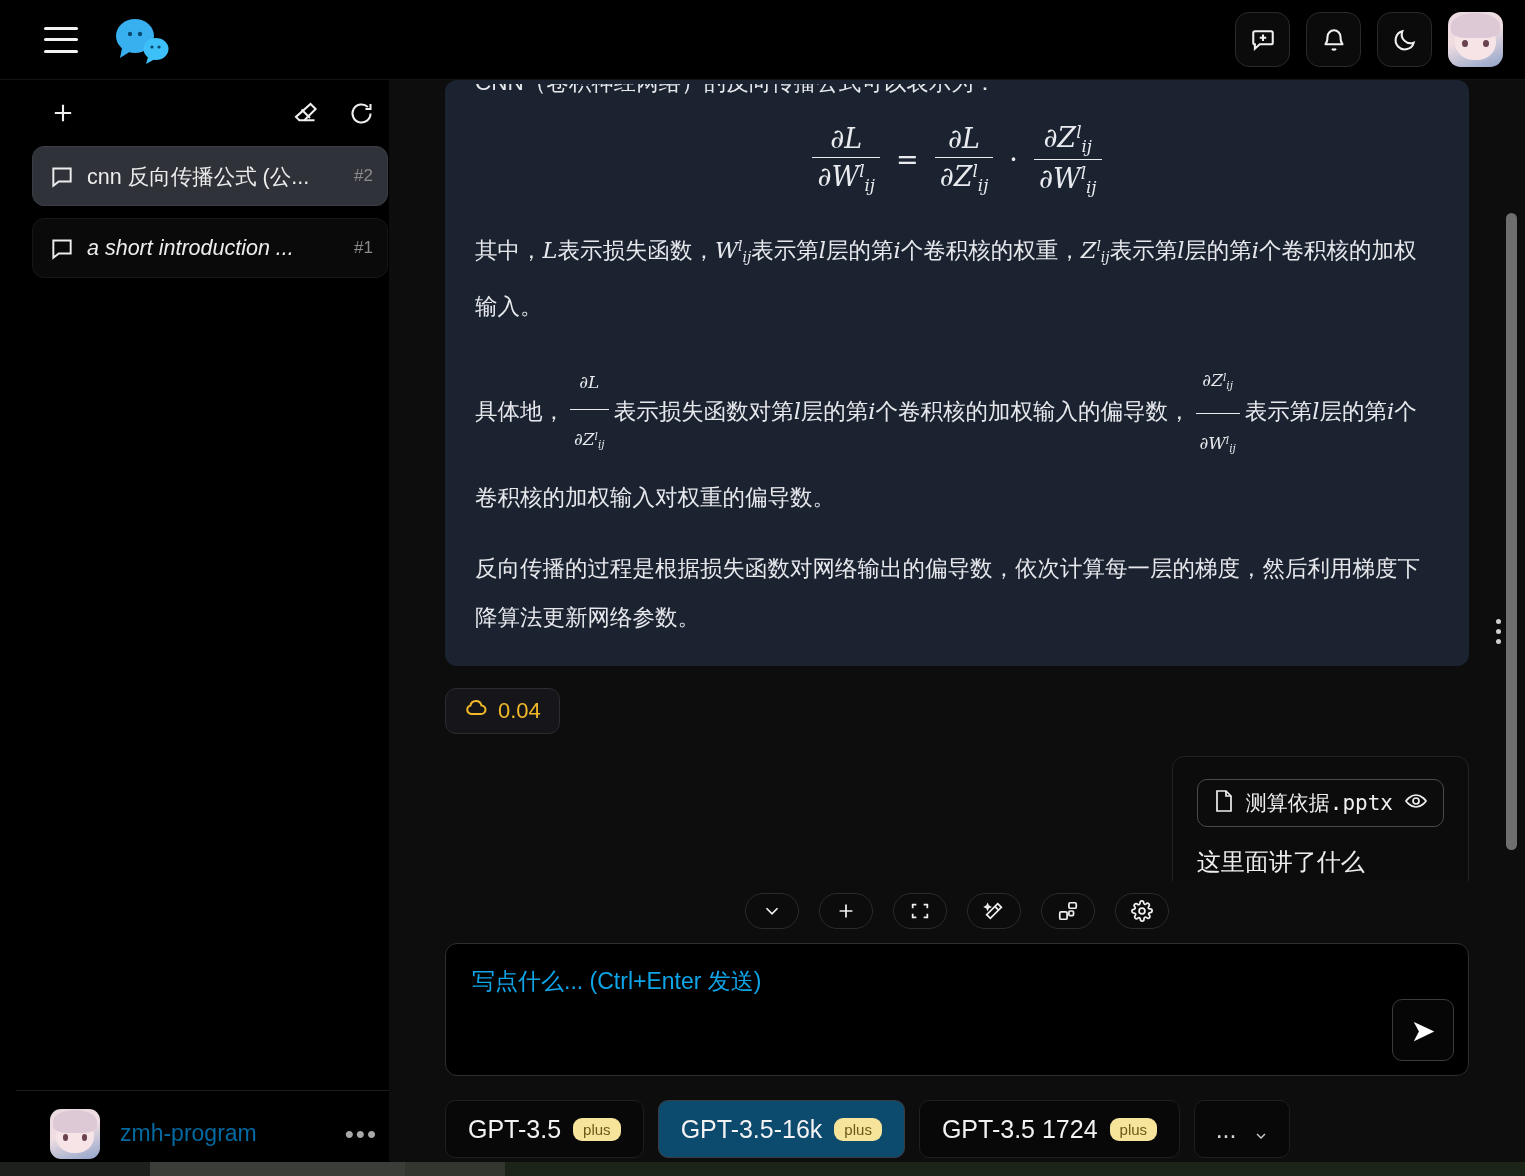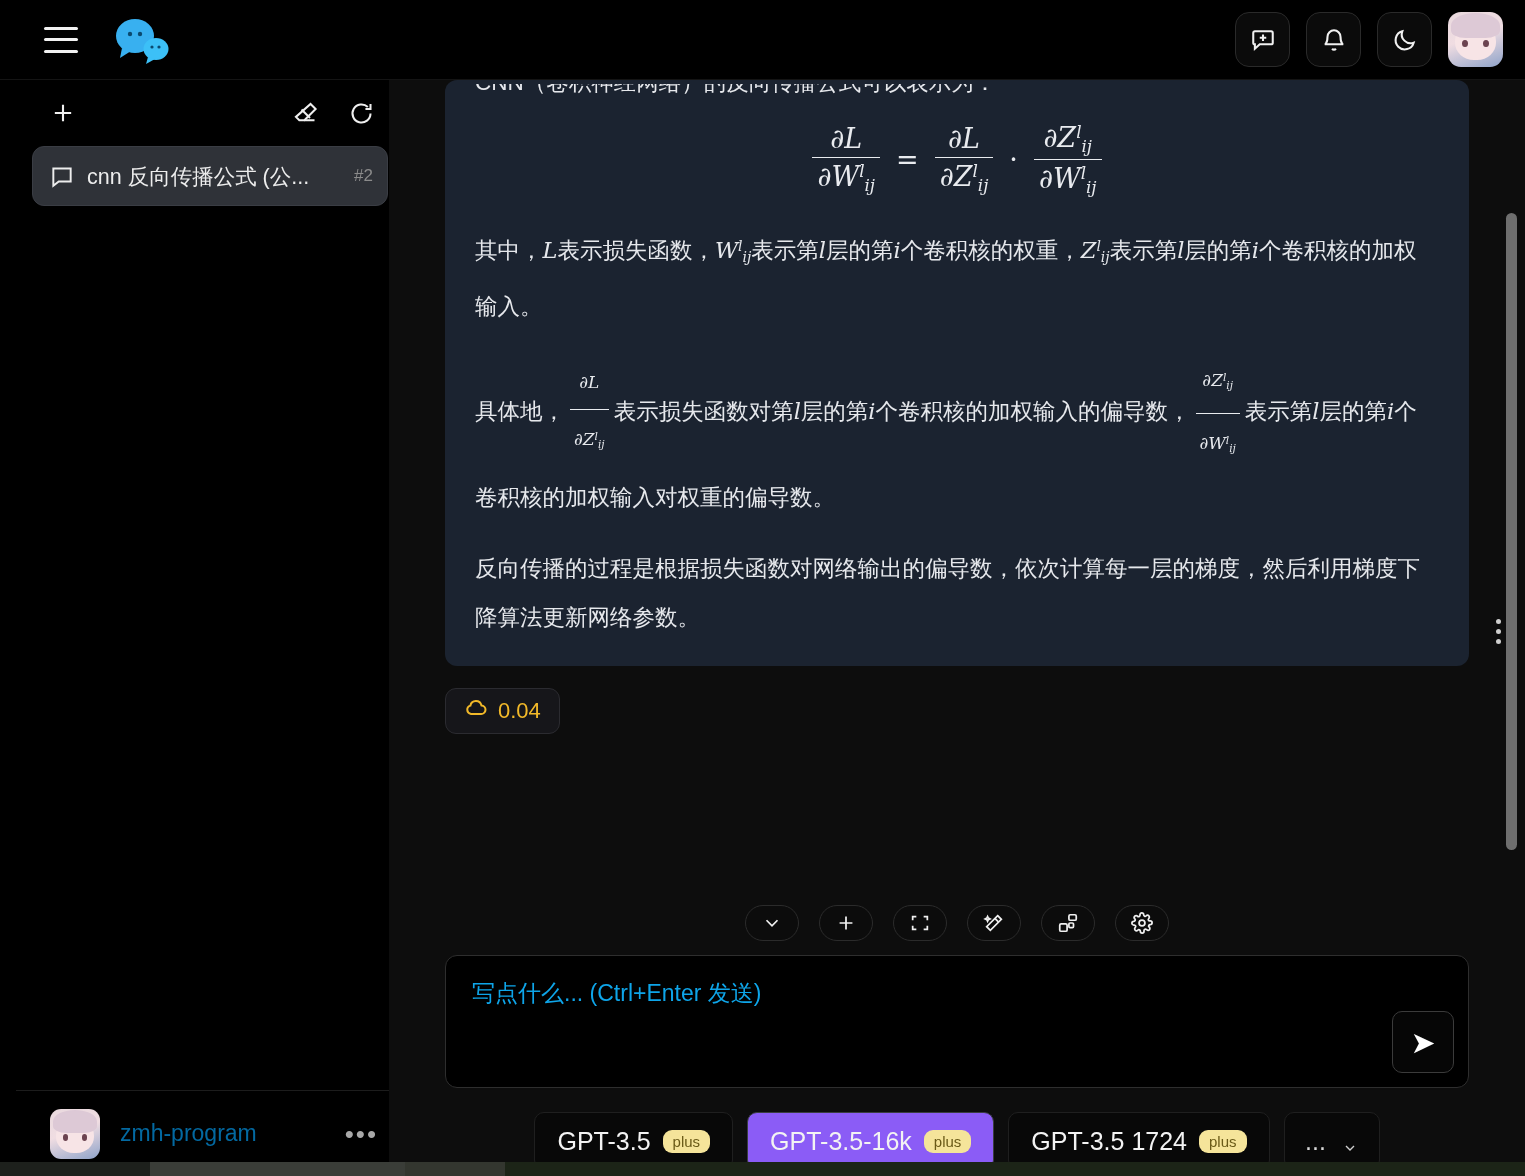--- a/index.html
+++ b/index.html
@@ -171,29 +171,29 @@
     background: #000; border: 1px solid #2e2e2e; padding: 22px 26px;
   }
   .input-ph { color: #0ea5e9; font-size: 23px; }
   .send-btn {
     position: absolute; right: 14px; bottom: 14px; width: 62px; height: 62px;
     border-radius: 10px; border: 1px solid #3b3b3b; background: #060606;
     display: flex; align-items: center; justify-content: center; cursor: pointer;
     color: #ffffff; font-size: 30px;
   }
   .model-row {
-    display: flex; justify-content: center; align-items: center; gap: 14px;
-    padding: 24px 0 6px 0;
+    display: flex; align-items: center; gap: 14px;
+    padding: 24px 0 18px 0;
   }
   .model-btn {
     height: 58px; border-radius: 10px; background: #080808; border: 1px solid #1f1f1f;
     display: flex; align-items: center; gap: 12px; padding: 0 22px; cursor: pointer;
     color: #f3f3f3; font-size: 25px;
   }
-  .model-btn.selected { background: #8b5cf6; border-color: #3a3d42; }
+  .model-btn.selected { background: #0c4a6e; border-color: #3a3d42; }
   .model-btn .plus-tag {
     background: #f5e49a; color: #6a5a17; font-size: 15px; border-radius: 9px; padding: 3px 10px;
   }
   .model-more { width: 96px; justify-content: center; gap: 16px; color: #d8d8d8; }
   .chev { width: 16px; height: 16px; }
   .chev svg { stroke: #cfcfcf; fill: none; stroke-width: 2; }
 
   .taskbar { position: absolute; left: 0; bottom: 0; width: 1525px; height: 14px; display: flex; }
   .taskbar .seg { height: 100%; }
 </style>
@@ -276,20 +276,29 @@
 
     <div class="convo-list">
       <div class="convo active">
         <span class="chat-ic">
           <svg width="26" height="26" viewBox="0 0 24 24">
             <path d="M4 5h16v12H9l-5 4z"></path>
           </svg>
         </span>
         <span class="title">cnn 反向传播公式 (公...</span>
         <span class="badge">#2</span>
+      </div>
+      <div class="convo">
+        <span class="chat-ic">
+          <svg width="26" height="26" viewBox="0 0 24 24">
+            <path d="M4 5h16v12H9l-5 4z"></path>
+          </svg>
+        </span>
+        <span class="title italic">a short introduction ...</span>
+        <span class="badge">#1</span>
       </div>
     </div>
 
     <div class="side-bottom">
       <div class="ava">
         <div class="avatar-art">
             <div class="av-eyes">
               <i></i>
               <i></i>
             </div>
@@ -356,20 +365,41 @@
       <div class="cost-badge">
         <span>
           <svg width="24" height="20" viewBox="0 0 24 20">
             <path d="M7 16h10a4.3 4.3 0 0 0 .4-8.6A5.6 5.6 0 0 0 6.4 7.6 4.3 4.3 0 0 0 7 16z"></path>
           </svg>
         </span>
         <span>0.04</span>
       </div>
 
       
+      <div class="row-user">
+
+        <div class="bubble-user">
+          <div class="file-chip">
+            <span>
+              <svg width="20" height="24" viewBox="0 0 20 24">
+                <path d="M3 2h9l5 5v15H3z"></path>
+                <path d="M12 2v5h5"></path>
+              </svg>
+            </span>
+            <span class="fname">测算依据.pptx</span>
+            <span>
+              <svg width="22" height="18" viewBox="0 0 22 18">
+                <path d="M1 9s4-6 10-6 10 6 10 6-4 6-10 6S1 9 1 9z"></path>
+                <circle cx="11" cy="9" r="3"></circle>
+              </svg>
+            </span>
+          </div>
+          <div class="user-text">这里面讲了什么</div>
+        </div>
+      </div>
 
       
       
 
       <div class="vscroll"></div>
     </div>
 
     <div class="composer">
       <div class="tool-row">
         <div class="tool-pill">

